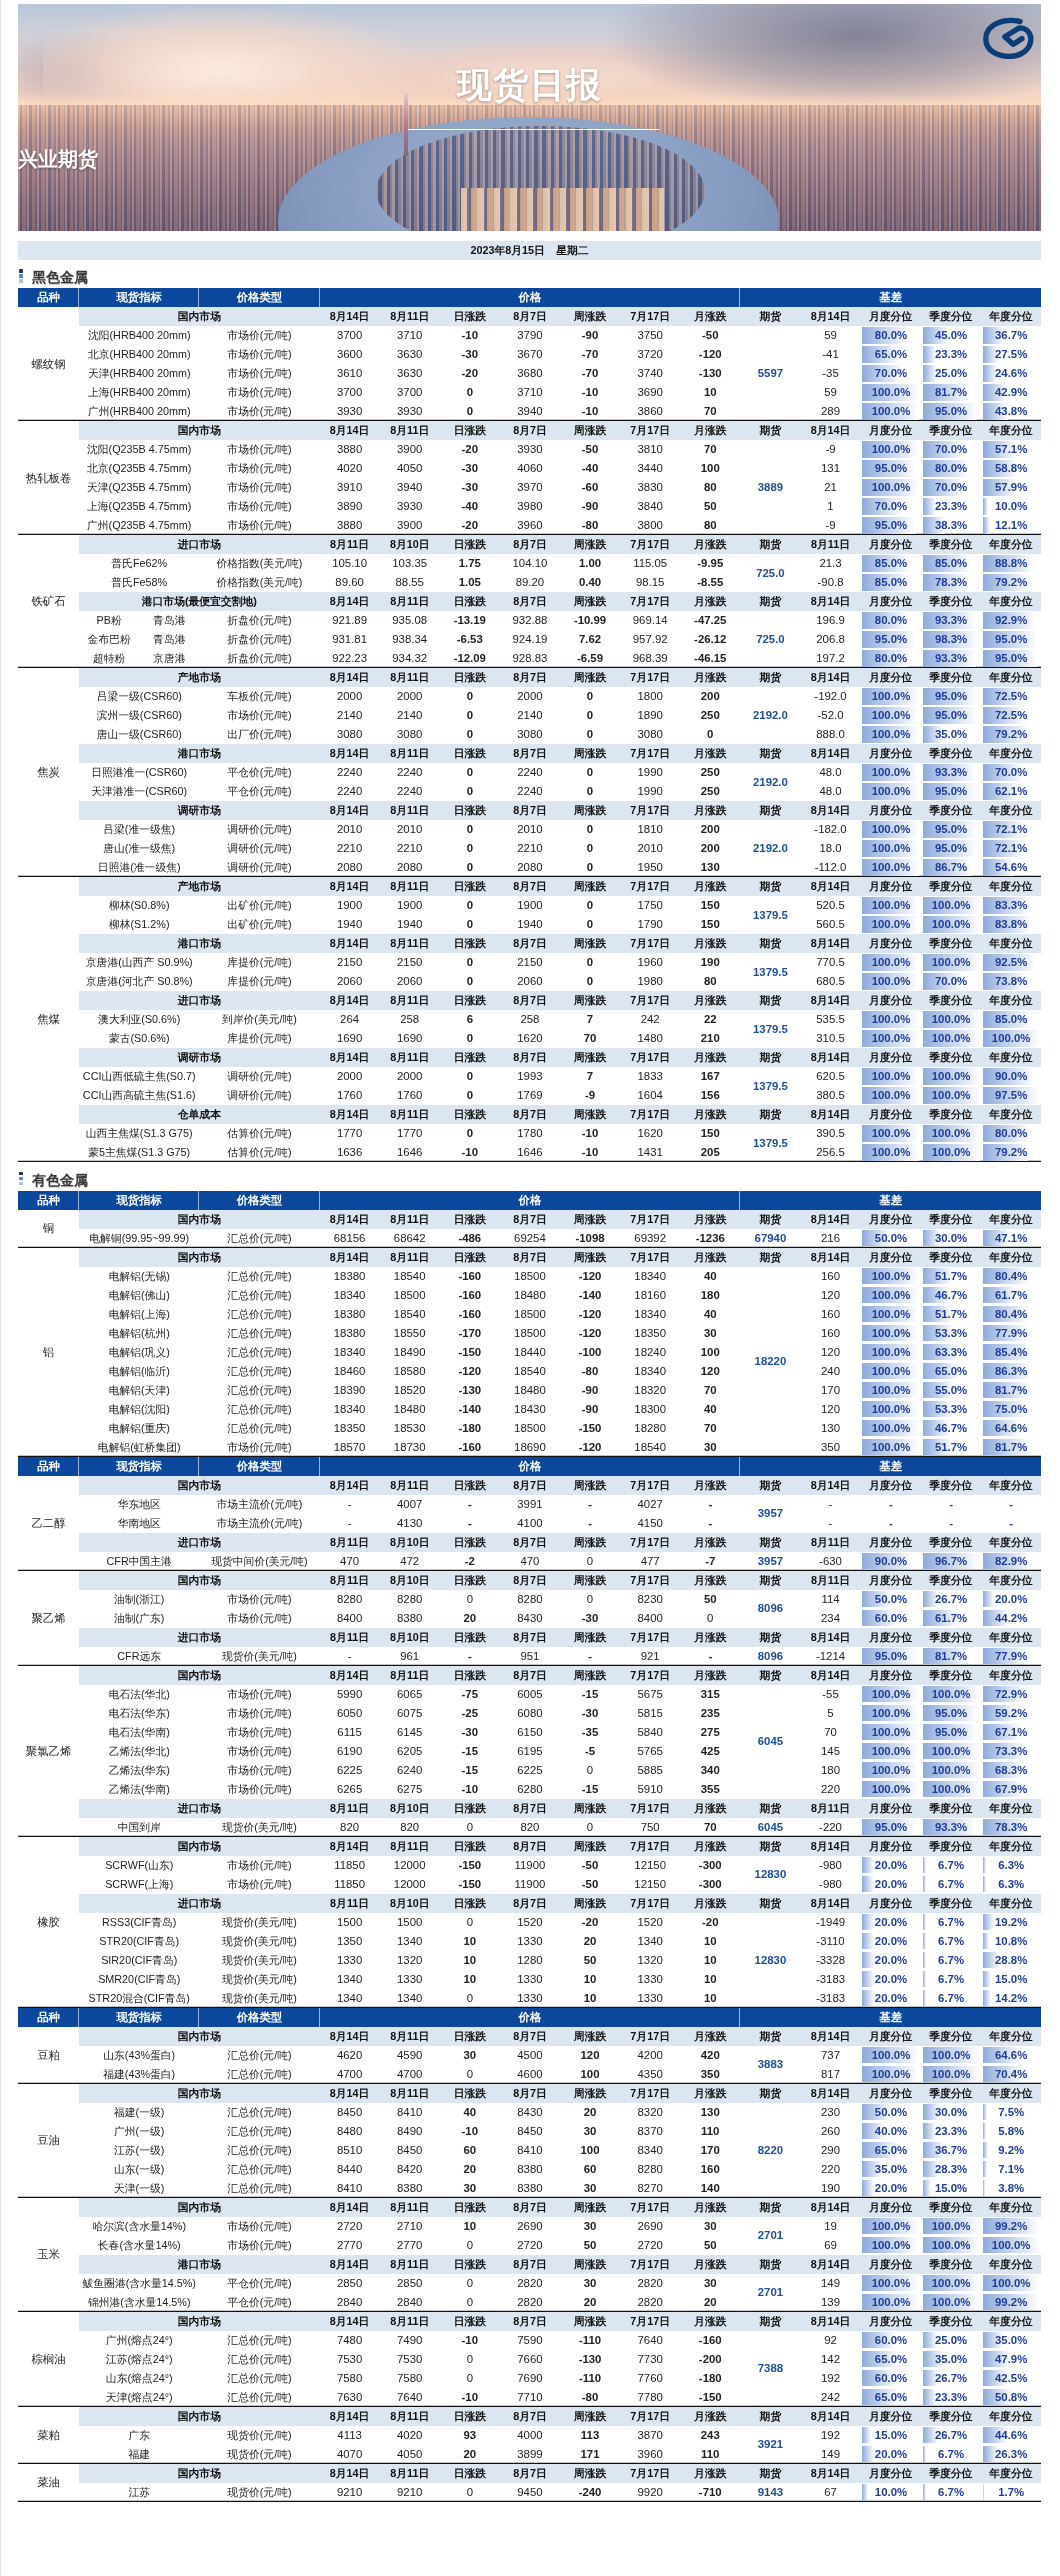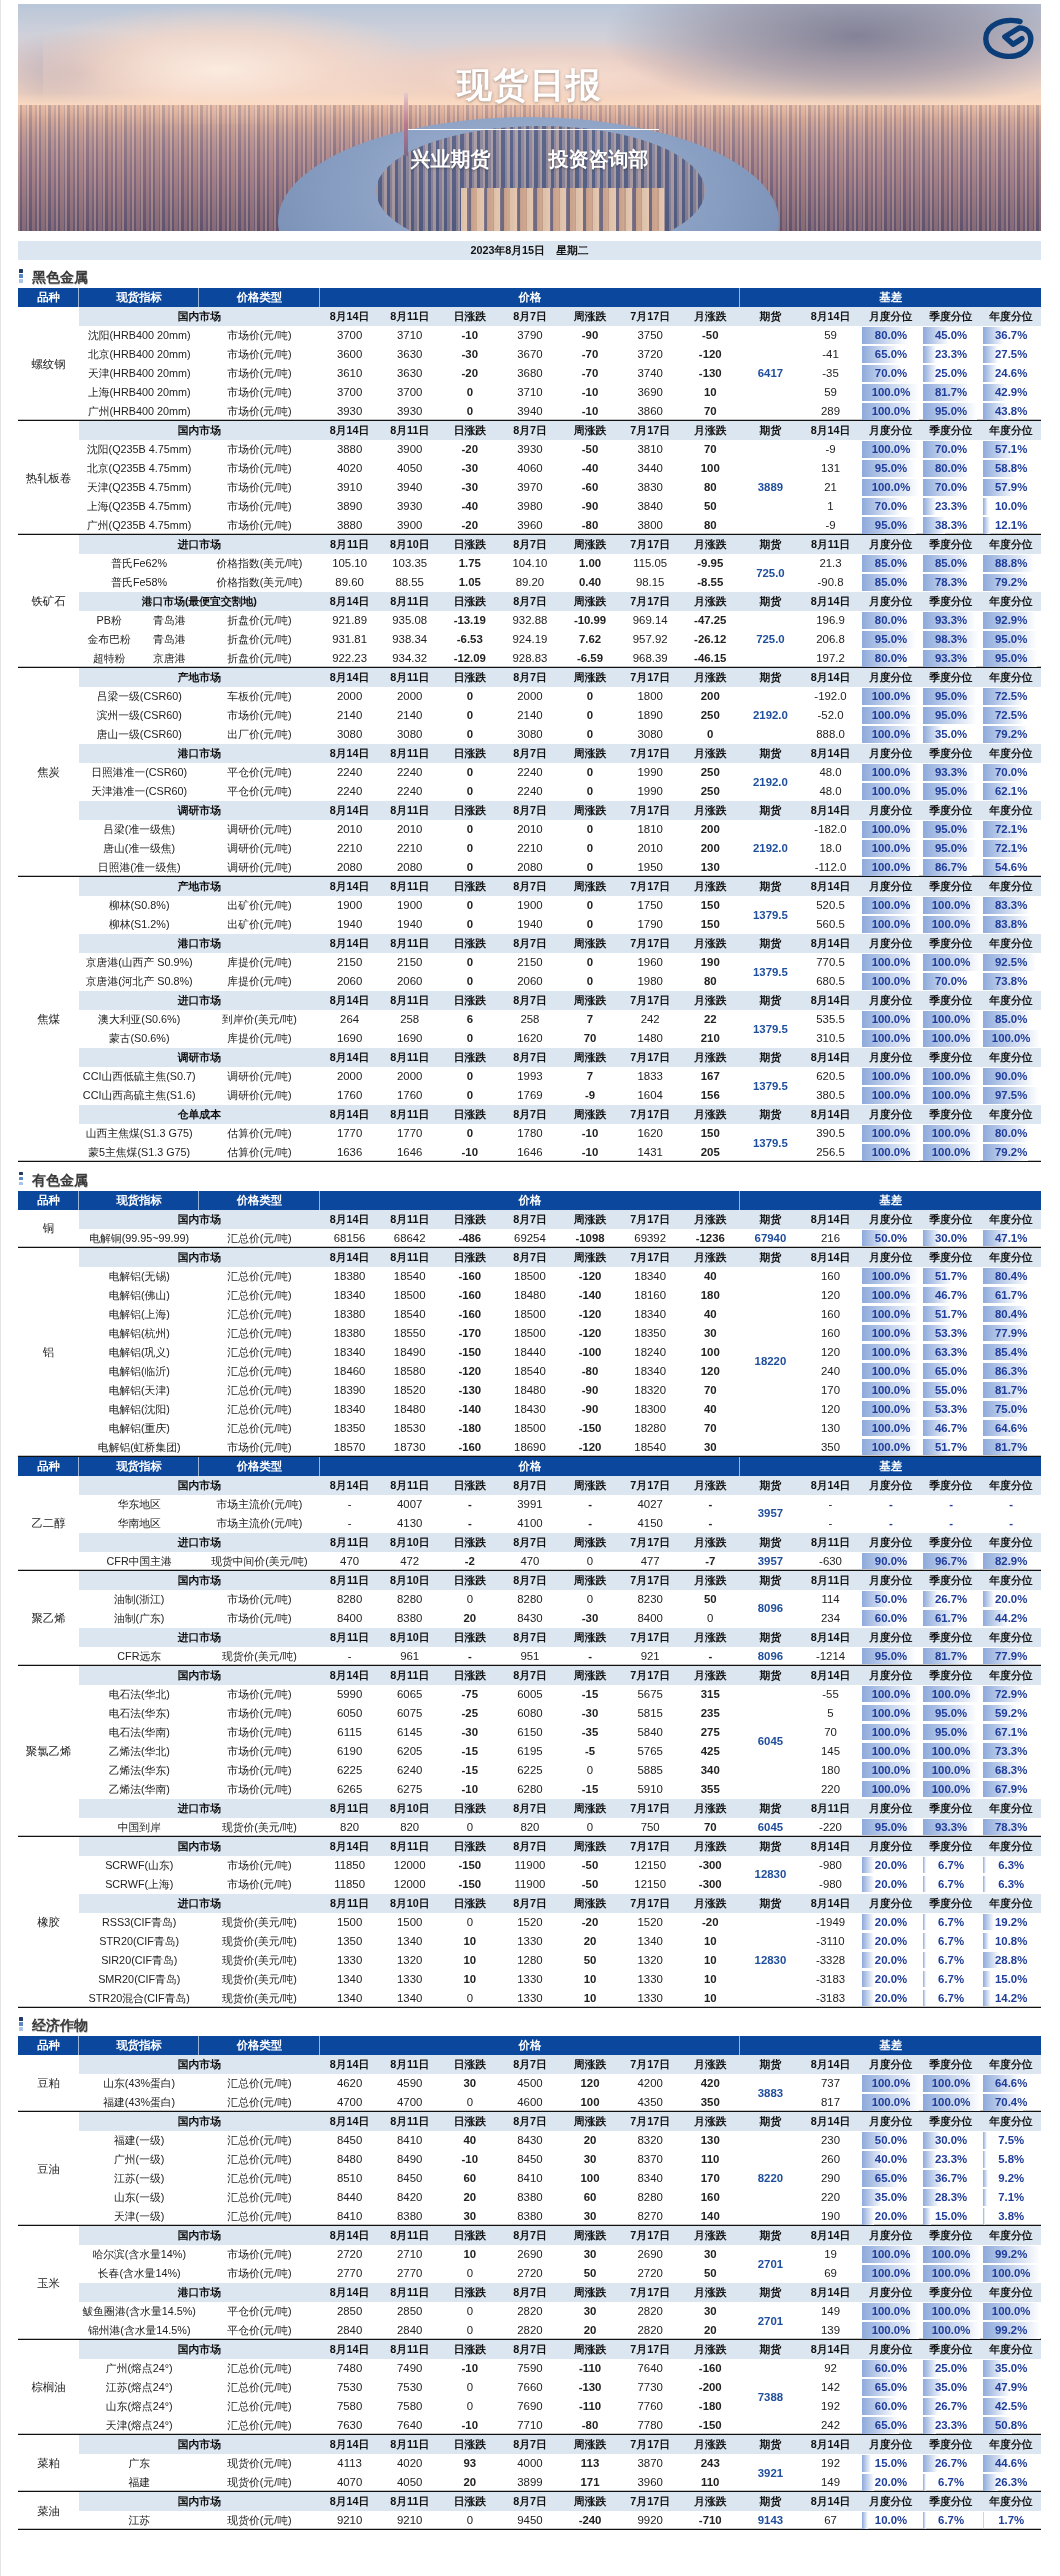--- a/index.html
+++ b/index.html
@@ -23,21 +23,21 @@
   .city{left:0;top:101px;width:100%;height:126px;
     background:repeating-linear-gradient(90deg,rgba(255,214,186,.28) 0 1.9px,rgba(64,66,108,.22) 1.9px 4.4px,rgba(232,172,142,.22) 4.4px 7.6px,rgba(90,86,120,.18) 7.6px 9.5px),
                linear-gradient(180deg,rgba(214,168,150,.55),rgba(150,112,124,.8) 55%,rgba(104,86,110,.92));}
   .river{left:260px;top:113px;width:501px;height:209px;border-radius:50%;background:radial-gradient(ellipse at 50% 35%,#a6b8d4 0%,#879dc1 55%,#6d83aa 100%);}
   .pen{left:358px;top:122px;width:329px;height:130px;border-radius:50%;
     background:repeating-linear-gradient(90deg,rgba(214,180,166,.55) 0 2.5px,rgba(66,76,116,.55) 2.5px 5.7px,rgba(180,150,150,.35) 5.7px 8.2px),linear-gradient(180deg,#8089a9,#5a6283);}
   .front{left:443px;top:184px;width:203px;height:44px;background:repeating-linear-gradient(90deg,rgba(236,204,176,.9) 0 6.3px,rgba(120,110,130,.8) 6.3px 10px,rgba(214,170,140,.85) 10px 16.5px);}
   .tower{left:386px;top:89px;width:3.8px;height:63px;background:linear-gradient(180deg,#e9c9c9,#b7788f 50%,#7d6a86);}
   .btitle{position:absolute;left:0;right:0;top:60px;text-align:center;font-size:35px;line-height:41px;font-weight:bold;color:#fff;letter-spacing:1.3px;text-shadow:0 1.3px 3.2px rgba(0,0,0,.35);}
   .brule{position:absolute;left:390px;top:125px;width:251px;height:1.3px;background:#fff;}
-  .bsub{position:absolute;left:0;right:0;top:143px;display:flex;justify-content:center;gap:58px;font-size:20px;line-height:24px;font-weight:bold;color:#fff;text-shadow:0 1.3px 2.5px rgba(0,0,0,.35);}
+  .bsub{position:absolute;left:0;right:0;top:143px;display:flex;justify-content:center;gap:58px;font-size:20px;line-height:24px;font-weight:bold;color:#fff;text-shadow:0 1.3px 2.5px rgba(0,0,0,.35);flex-direction:column;}
   .logo{position:absolute;left:964px;top:13.3px;width:52px;height:42px;}
 
   
   .date-bar{margin-top:9.5px;height:19px;background:var(--date_bg);text-align:center;font-weight:bold;font-size:10.8px;line-height:19px;color:#111;}
   .date-bar span+span{margin-left:11.4px;}
 
   
   .sec-title{position:relative;height:28.5px;}
   .sec-title .marker{position:absolute;left:0.6px;top:9.5px;width:4.4px;}
   .sec-title .marker i{display:block;height:3.8px;margin-bottom:1.3px;border-radius:0.6px;}
@@ -154,21 +154,21 @@
               <tr class="row">
                 <td class="name">沈阳(HRB400 20mm)</td>
                 <td class="ptype">市场价(元/吨)</td>
                 <td class="num">3700</td>
                 <td class="num">3710</td>
                 <td class="num chg down">-10</td>
                 <td class="num">3790</td>
                 <td class="num chg down">-90</td>
                 <td class="num">3750</td>
                 <td class="num chg down">-50</td>
-                <td class="fut grp-end" rowspan="5">6417</td>
+                <td class="fut grp-end" rowspan="5">5597</td>
                 <td class="num basis">59</td>
                 <td class="pct">
                   <div class="pbox">
                     <span class="bar" style="width: 46px;"></span>
                     <span class="ptxt">80.0%</span>
                   </div>
                 </td>
                 <td class="pct">
                   <div class="pbox">
                     <span class="bar" style="width: 26px;"></span>
@@ -2497,28 +2497,20 @@
                   <div class="pbox">
                     <span class="bar" style="width: 8px;"></span>
                     <span class="ptxt">14.2%</span>
                   </div>
                 </td>
               </tr>
             </tbody>
           </table>
         </section>
         <section class="section">
-          <div class="sec-title">
-            <span class="marker">
-              <i></i>
-              <i></i>
-              <i></i>
-            </span>
-            <span class="txt">经济作物</span>
-          </div>
           <table class="data-table">
             <colgroup>
               <col style="width: 61px;">
               <col style="width: 120px;">
               <col style="width: 120px;">
               <col style="width: 60px;">
               <col style="width: 60px;">
               <col style="width: 60px;">
               <col style="width: 60px;">
               <col style="width: 60px;">

